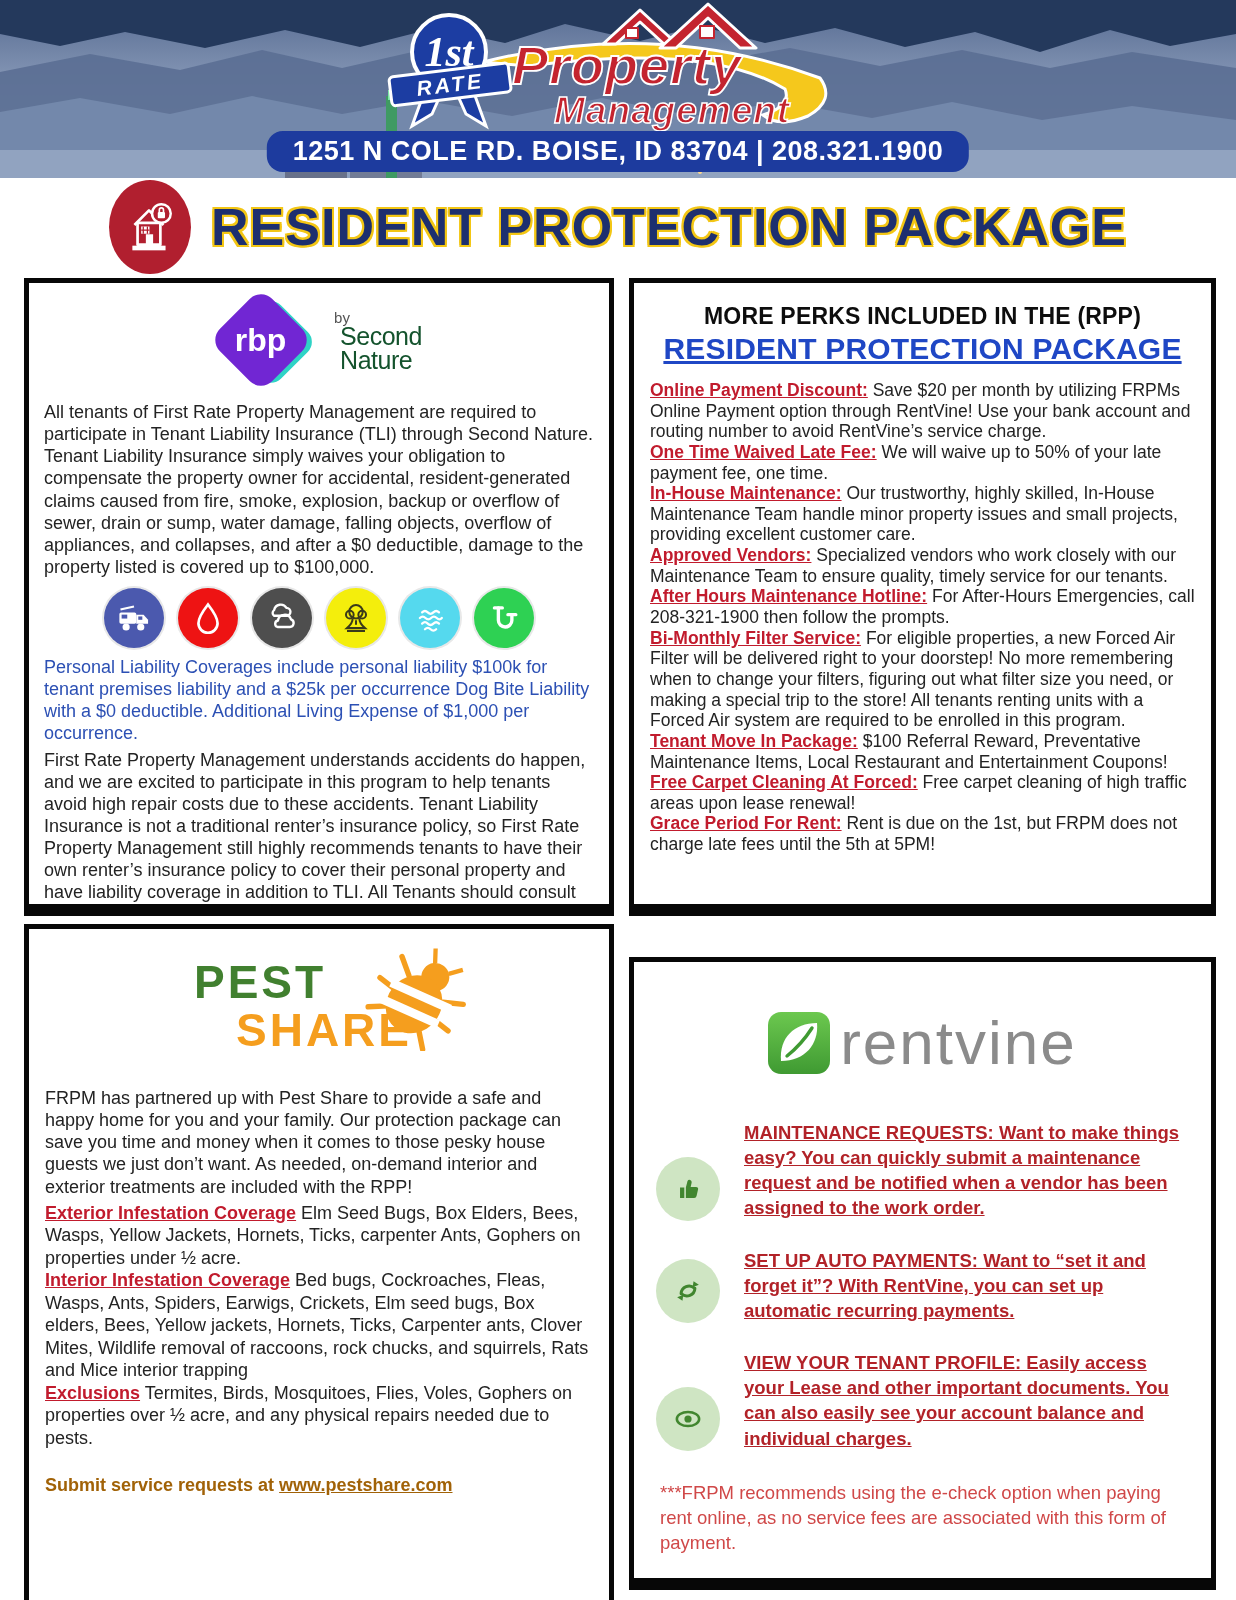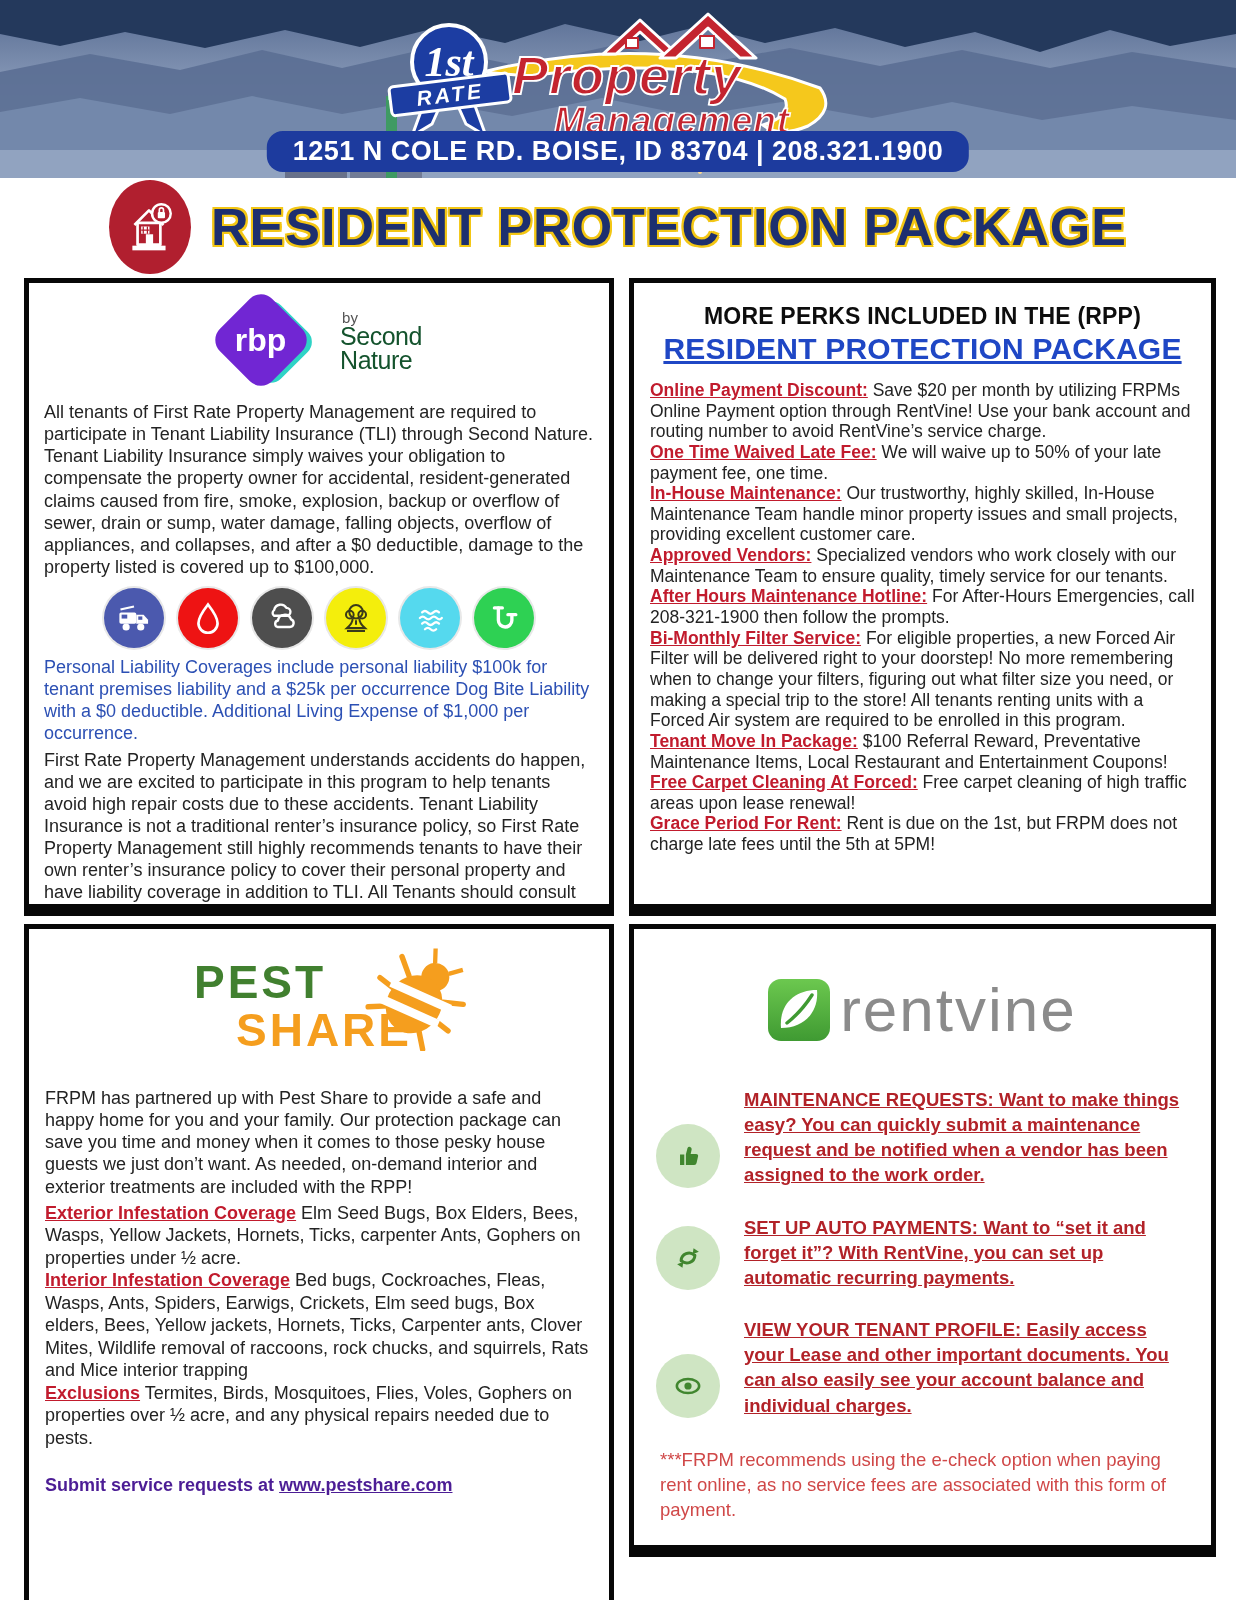--- a/index.html
+++ b/index.html
@@ -2,55 +2,55 @@
 <html><head>
 <meta charset="utf-8">
 <style>
   html,body{margin:0;padding:0;background:#fff;}
   .page{position:relative;width:1236px;height:1600px;background:#ffffff;overflow:hidden;
         font-family:"Liberation Sans",sans-serif;color:#222;}
 
   
   .hero{position:absolute;left:0;top:0;width:1236px;height:178px;overflow:hidden;}
   .hero svg.scene{position:absolute;left:0;top:0;width:100%;height:100%;display:block;}
-  .hero .logo{position:absolute;left:50%;top:12px;transform:translateX(-50%);}
+  .hero .logo{position:absolute;left:50%;top:2px;transform:translateX(-50%);}
   .address-pill{position:absolute;left:50%;top:131px;transform:translateX(-50%);
       background:#1d3b9e;color:#fff;font-weight:bold;font-size:27px;line-height:41px;
       height:41px;padding:0 26px;border-radius:16px;white-space:nowrap;letter-spacing:.5px;}
 
   
   .title-row{position:absolute;left:0;top:178px;width:1236px;height:98px;
       display:flex;align-items:center;justify-content:center;gap:20px;}
   .title-badge{width:82px;height:94px;border-radius:50%;background:#b11f2f;flex:none;
       display:flex;align-items:center;justify-content:center;}
   h1.page-title{margin:0;font-size:52px;font-weight:800;letter-spacing:1px;color:#1d2f6f;
       text-shadow:-2px -2px 0 #f3c614,2px -2px 0 #f3c614,-2px 2px 0 #f3c614,2px 2px 0 #f3c614,
                   -2px 0 0 #f3c614,2px 0 0 #f3c614,0 -2px 0 #f3c614,0 2px 0 #f3c614;}
 
   
   .box{position:absolute;box-sizing:border-box;background:#fff;border:5px solid #070707;
        border-bottom-width:12px;overflow:hidden;}
   #box-sn   {left:24px;  top:278px; width:590px; height:638px; padding:6px 15px 0;}
   #box-perks{left:629px; top:278px; width:587px; height:638px; padding:10px 16px 0;}
   #box-pest {left:24px;  top:924px; width:590px; height:763px; padding:6px 16px 0;}
-  #box-rv   {left:629px; top:924px; width:587px; height:633px; padding:6px 22px 0;}
+  #box-rv   {left:629px; top:957px; width:587px; height:633px; padding:6px 22px 0;}
 
   .body-text{font-size:18px;line-height:1.23;color:#232323;margin:4px 0;}
   .blue-text{color:#2c50b4;}
 
   
   .sn-logo{display:flex;justify-content:center;align-items:center;gap:18px;margin:6px 0 10px;height:96px;}
   .rbp-mark{position:relative;width:100px;height:96px;flex:none;}
   .rbp-teal{position:absolute;left:22px;top:14px;width:66px;height:66px;background:#2fd3c6;
             border-radius:14px;transform:rotate(45deg);}
   .rbp-purple{position:absolute;left:8px;top:8px;width:74px;height:74px;background:#7126d3;
             border-radius:16px;transform:rotate(45deg);display:flex;align-items:center;justify-content:center;}
   .rbp-purple span{transform:rotate(-45deg);color:#fff;font-weight:bold;font-size:32px;letter-spacing:0;}
   .sn-word{position:relative;padding-left:6px;}
-  .sn-by{position:absolute;left:8px;top:-4px;font-size:15px;color:#555;}
+  .sn-by{position:absolute;left:0;top:-4px;font-size:15px;color:#555;}
   .sn-name{font-size:25px;line-height:.95;color:#14532d;font-weight:400;letter-spacing:-.5px;margin-top:12px;}
 
   
   .cov-row{display:flex;justify-content:center;gap:14px;margin:10px 0 8px;}
   .cov-circle{width:60px;height:60px;border-radius:50%;display:flex;align-items:center;justify-content:center;
               box-shadow:0 0 0 2px #e8e8e8;}
   .cov-circle svg{width:36px;height:36px;}
 
   
   .perks-h2{margin:10px 0 2px;text-align:center;font-size:23px;font-weight:800;color:#0d0d0d;letter-spacing:.2px;}
@@ -58,21 +58,21 @@
             text-decoration:underline;letter-spacing:.2px;}
   .rich-item{margin:0;font-size:17.5px;line-height:1.18;color:#232323;}
   .rich-item .lead{color:#c11b2d;font-weight:bold;text-decoration:underline;}
   #box-pest .rich-item{font-size:18px;line-height:1.25;}
 
   
   .ps-logo{position:relative;width:250px;margin:24px auto 16px;height:112px;}
   .ps-line1{font-size:46px;font-weight:800;color:#41802f;letter-spacing:3px;line-height:1.04;}
   .ps-line2{font-size:46px;font-weight:800;color:#f59e1e;letter-spacing:3px;line-height:1.04;margin-left:42px;}
   .ps-bug{position:absolute;right:-28px;top:-16px;width:108px;height:108px;}
-  .ps-footer{font-size:18px;font-weight:bold;color:#4c1d95;margin-top:26px;}
+  .ps-footer{font-size:18px;font-weight:bold;color:#a16207;margin-top:26px;}
   .ps-footer .link{text-decoration:underline;}
 
   
   .rv-logo{display:flex;align-items:center;justify-content:center;gap:10px;margin:44px 0 46px;}
   .rv-leaf{width:62px;height:62px;flex:none;}
   .rv-word{font-size:62px;color:#8b8b8b;letter-spacing:2px;font-weight:400;line-height:1;}
   .rv-item{display:flex;gap:24px;align-items:flex-end;margin:0 0 27px;}
   .rv-icon{width:64px;height:64px;border-radius:50%;background:#cfe5c3;flex:none;
            display:flex;align-items:center;justify-content:center;margin-top:4px;}
   .rv-icon svg{width:34px;height:34px;}

